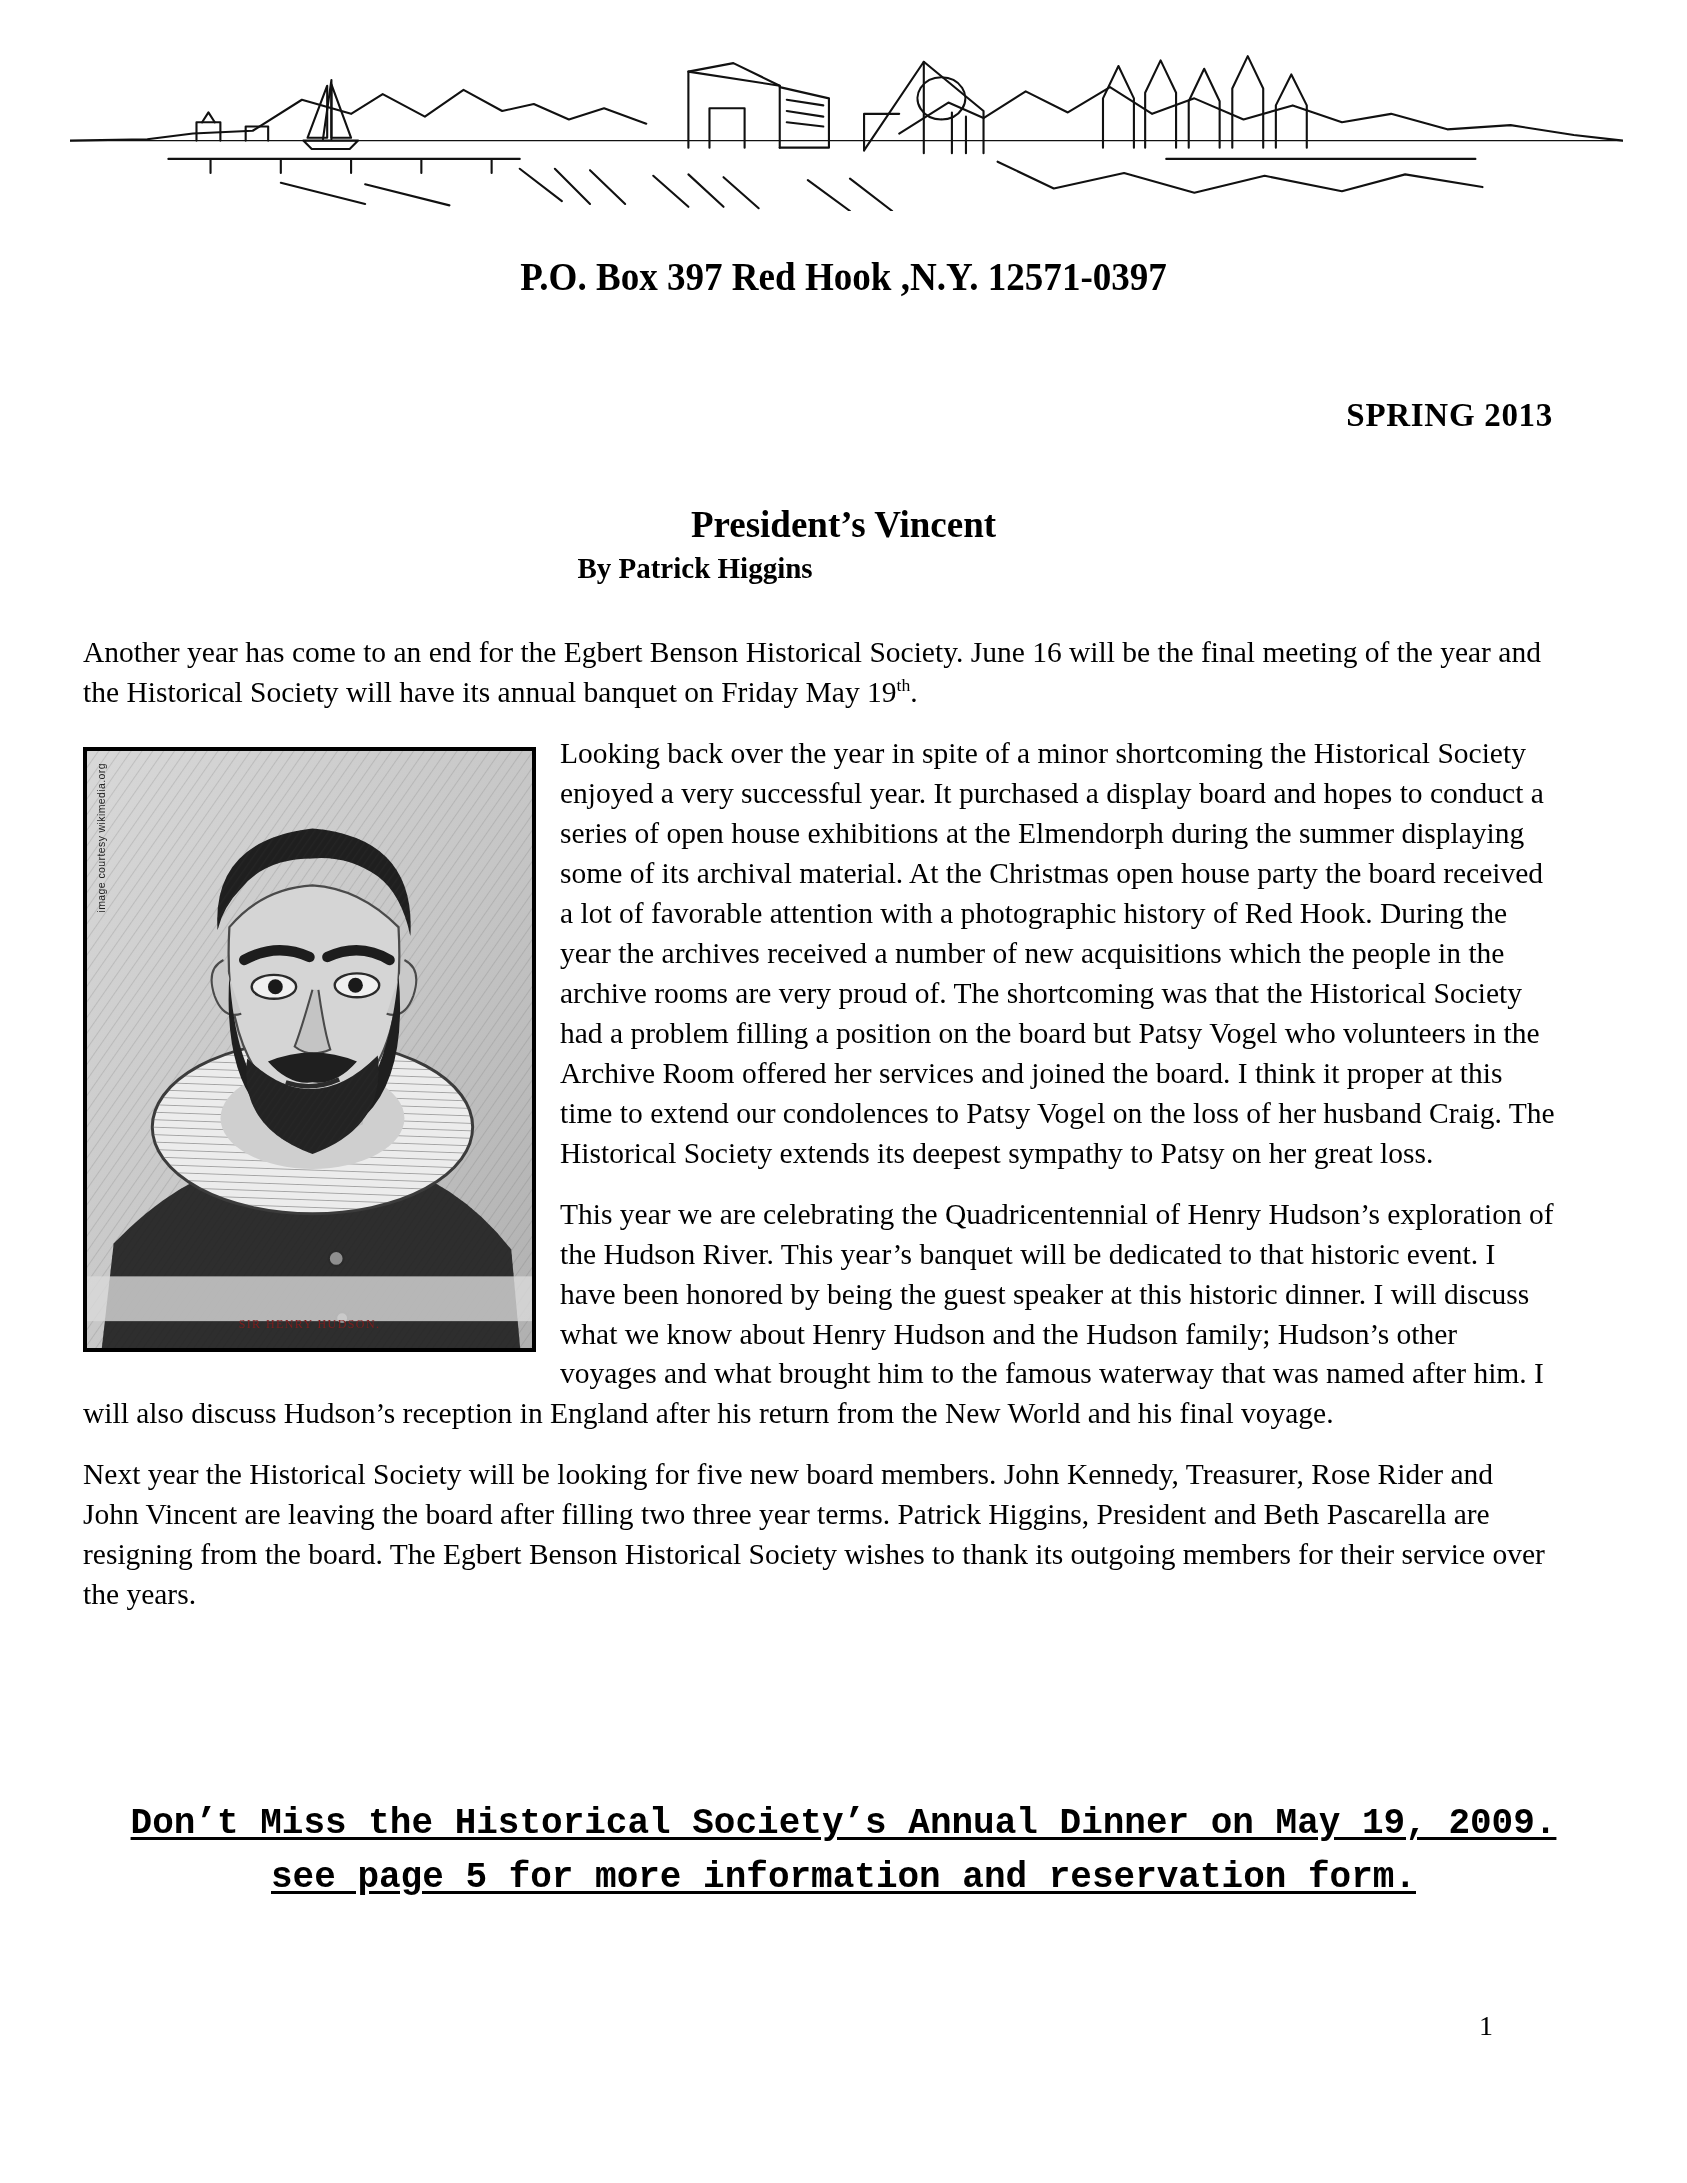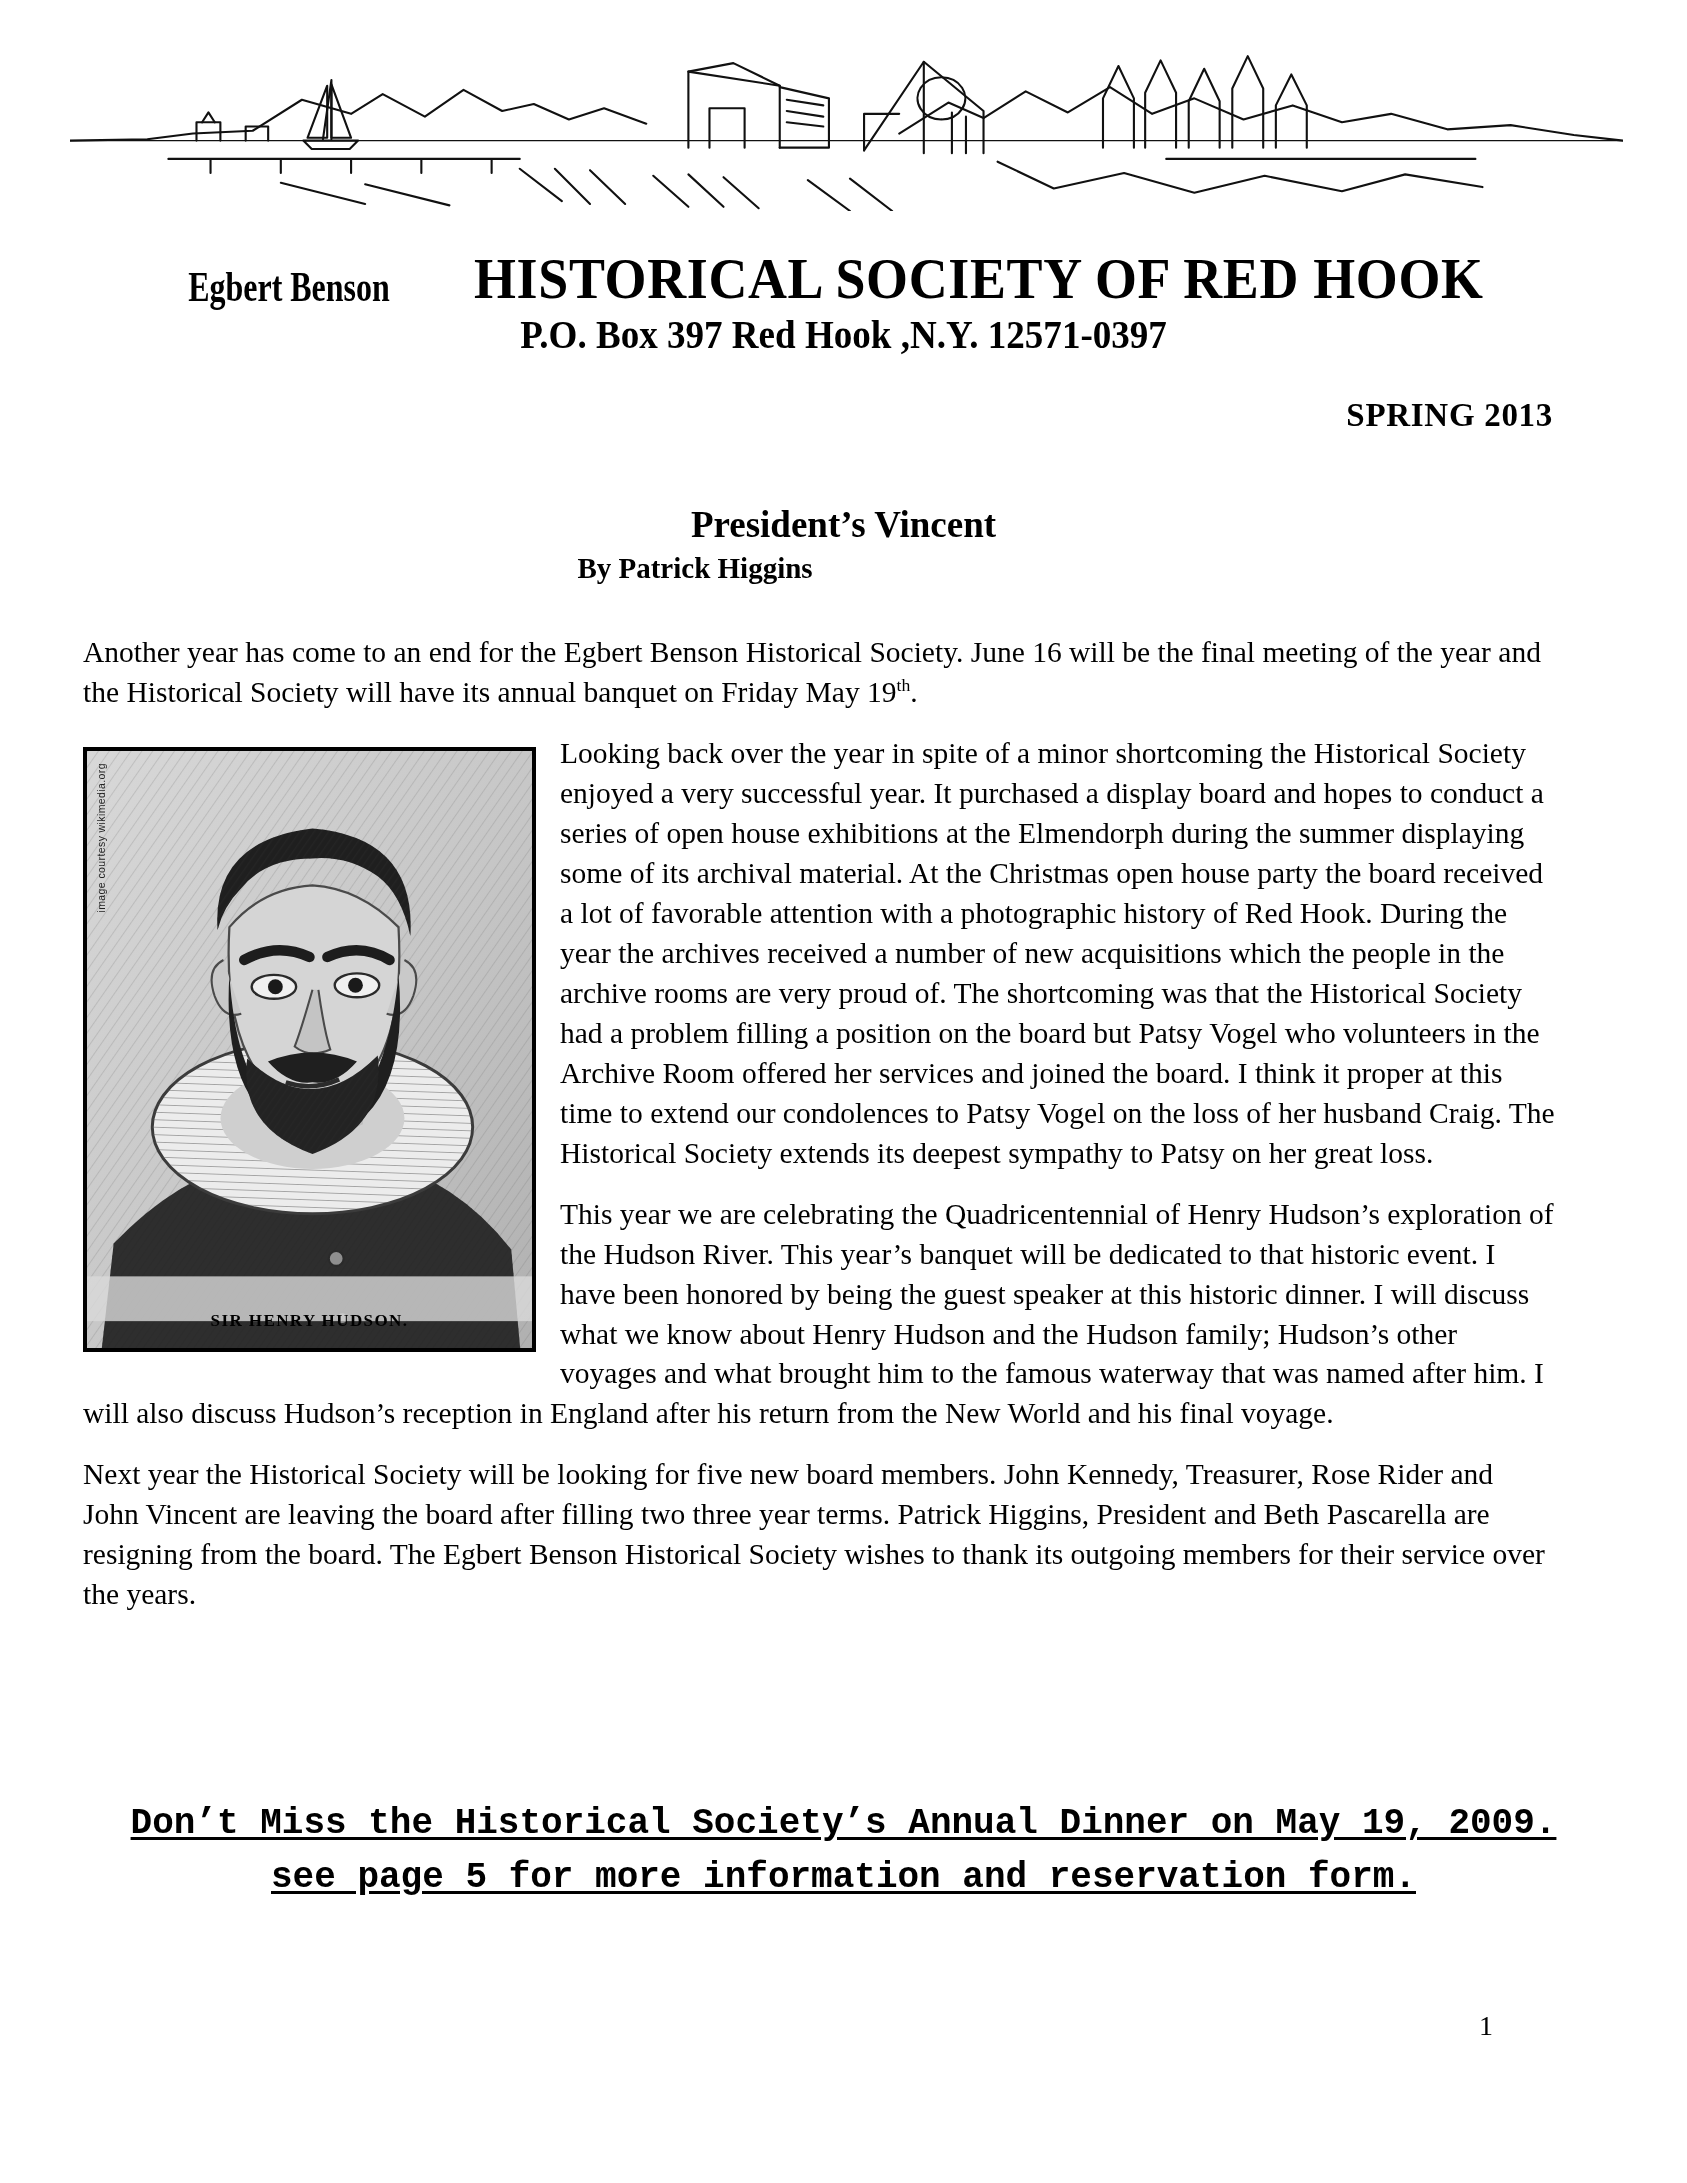--- a/index.html
+++ b/index.html
@@ -141,24 +141,24 @@
     transform: rotate(180deg);
     letter-spacing: 0.4px;
     white-space: nowrap;
   }
   .portrait-caption {
     position: absolute;
     left: 0;
     bottom: 15.5px;
     width: 100%;
     text-align: center;
-    font-size: 17px;
-    font-weight: bold;
+    font-size: 12px;
+    font-weight: normal;
     letter-spacing: 1.4px;
-    color: #000000;
+    color: #7f1d1d;
     font-family: "Liberation Serif", "DejaVu Serif", serif;
   }
 
   
   .announcement {
     position: absolute;
     left: 0;
     top: 1796px;
     width: 1687px;
     text-align: center;
@@ -238,23 +238,20 @@
         <path d="M830 200 L880 244 M880 198 L930 244 M930 202 L980 246"></path>
         <path d="M1050 206 L1110 250 M1110 204 L1170 250"></path>
         <path d="M1320 180 L1400 218 L1500 196 L1600 224 L1700 200 L1810 222 L1900 198 L2010 216"></path>
         <path d="M300 210 L420 240 M420 212 L540 242"></path>
         <path d="M1560 176 L2000 176"></path>
       </g>
     </svg>
   </div>
 
   <div class="masthead-text">
-    <span class="mast-line1">
-      <span class="mast-sub-name">Egbert Benson</span><span class="mast-main">HISTORICAL  SOCIETY  OF  RED HOOK</span>
-    </span>
     <span class="mast-line2">P.O. Box 397   Red Hook ,N.Y. 12571-0397</span>
   </div>
 
   <div class="issue-date">SPRING  2013</div>
 
   <div class="article-title">President’s Vincent</div>
   <div class="article-byline">By Patrick Higgins</div>
 
   <div class="body-col">
 

